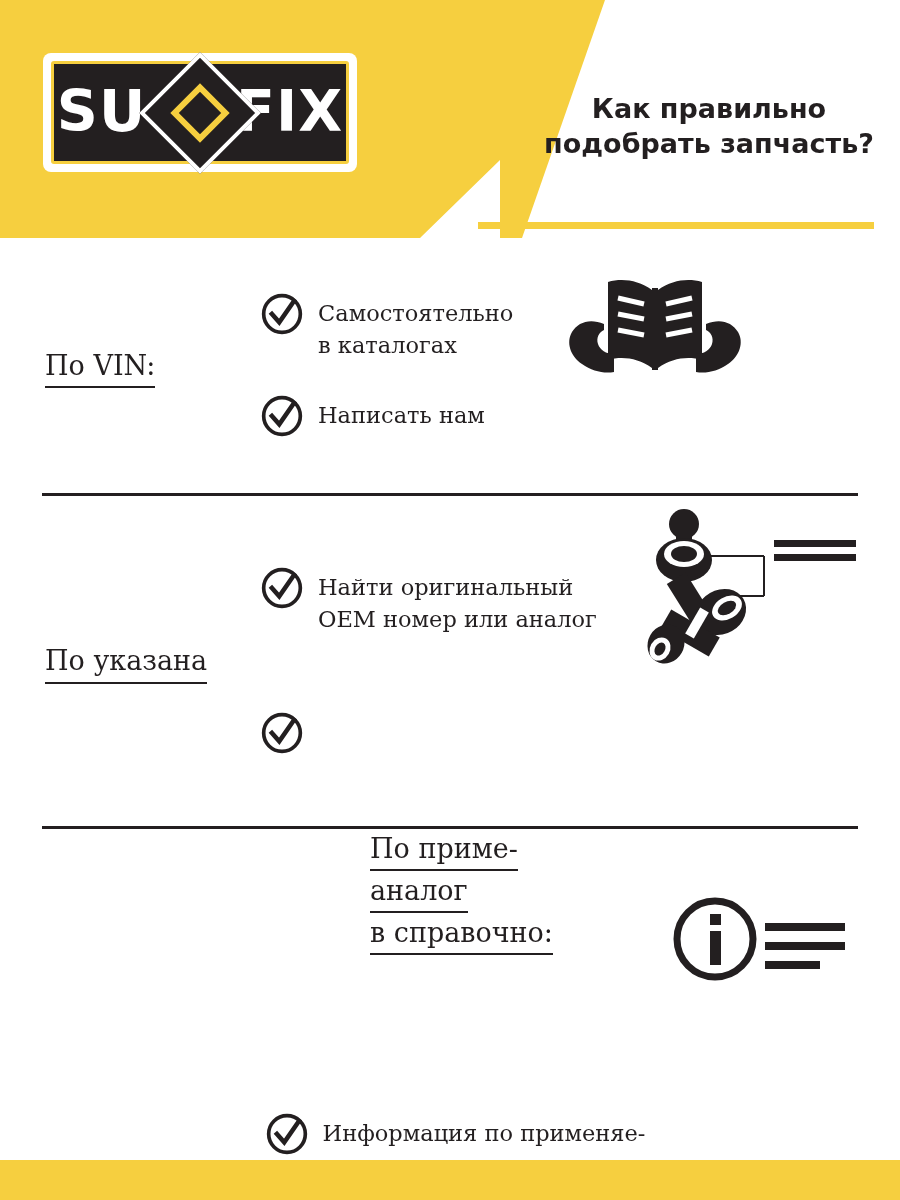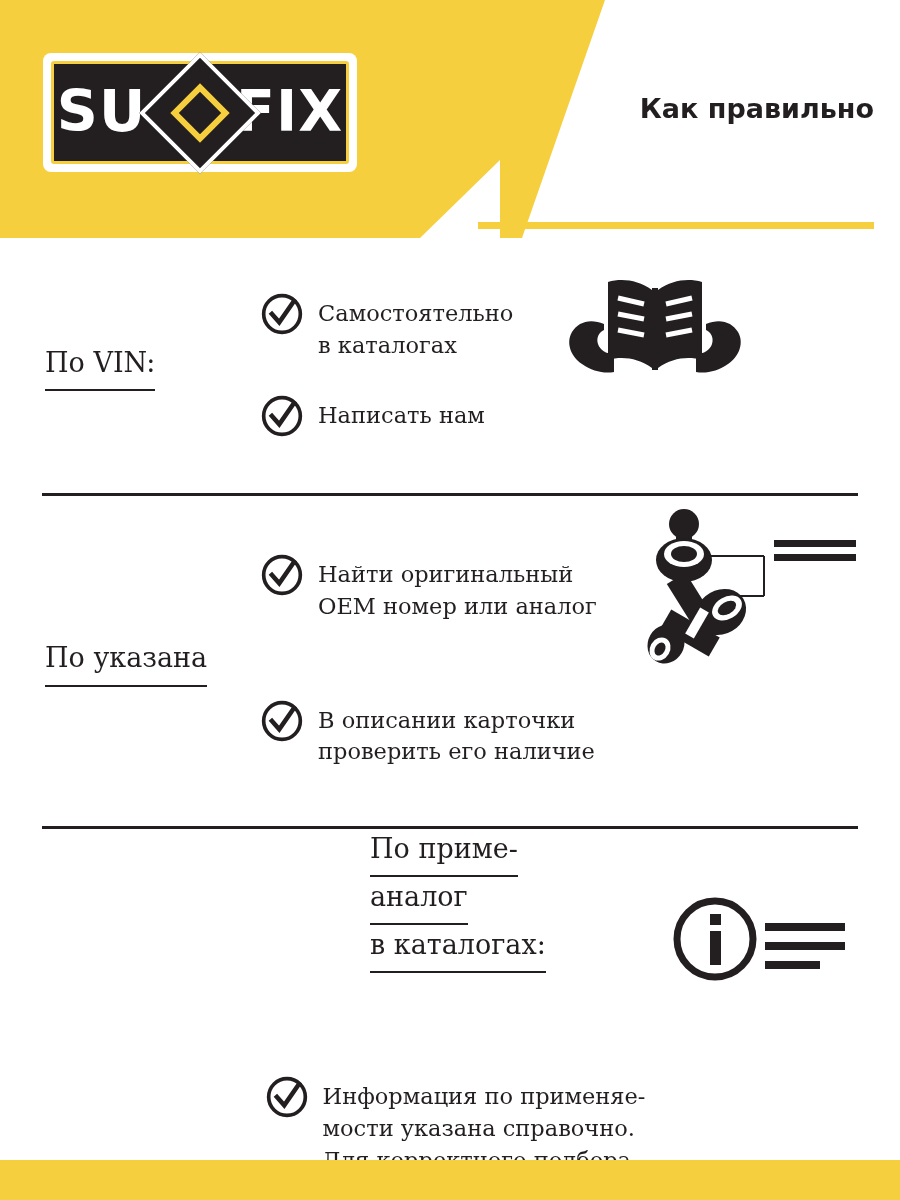--- a/index.html
+++ b/index.html
@@ -103,21 +103,21 @@
     transform: translate(-50%, -50%);
     border: 6px solid #f6cf3f;
     box-sizing: border-box;
   }
 
   .header-title {
     position: absolute;
     right: 26px;
     top: 92px;
     width: 330px;
-    text-align: right;
+    text-align: center;
     font-family: "DejaVu Sans", sans-serif;
     font-weight: bold;
     font-size: 27px;
     line-height: 1.28;
     color: #231f20;
   }
   .header-underline {
     position: absolute;
     right: 26px;
     top: 222px;
@@ -153,33 +153,33 @@
     padding-left: 45px;
     box-sizing: border-box;
     font-family: "DejaVu Serif", serif;
     font-size: 27px;
     color: #231f20;
     line-height: 1.45;
   }
   .row-label span.u {
     border-bottom: 2px solid #231f20;
     display: inline-block;
-    padding-bottom: 7px;
+    padding-bottom: 1px;
   }
 
   .row-items {
     flex: 1 1 auto;
     padding-left: 10px;
   }
   .item {
     display: flex;
     align-items: flex-start;
     margin-bottom: 36px;
   }
-  .item:last-child { margin-bottom: 0; }
+  .item:last-child { margin-bottom: 0; margin-top: 37px; }
   .check {
     flex: 0 0 auto;
     width: 44px;
     height: 44px;
     margin-right: 14px;
     margin-top: -4px;
   }
   .item-text {
     font-family: "DejaVu Serif", serif;
     font-size: 22.5px;
@@ -216,20 +216,21 @@
     <div class="logo-inner">
       <div class="logo-text">
         <span>SU</span><span style="opacity:0;">XX</span><span>FIX</span>
       </div>
       <div class="logo-diamond"></div>
     </div>
   </div>
 
   <div class="header-title">
     <div>Как правильно</div>
+    <div>подобрать запчасть?</div>
   </div>
   <div class="header-underline"></div>
 </div>
 
 <div class="content">
 
   <div class="row" style="height:258px;">
     <div class="row-label">
       <span class="u">По VIN:</span>
     </div>
@@ -295,22 +296,20 @@
         <span class="item-text">Найти оригинальный
 OEM номер или аналог</span>
       </div>
       <div class="item">
         <span class="check">
           <svg viewBox="0 0 48 48" width="44" height="44" aria-hidden="true">
             <circle cx="24" cy="24" r="20" fill="none" stroke="#231f20" stroke-width="4"></circle>
             <path d="M13 24 L21 33 L37 10" fill="none" stroke="#231f20" stroke-width="5" stroke-linecap="square"></path>
           </svg>
         </span>
-        <span class="item-text">В описании карточки
-проверить его наличие</span>
       </div>
     </div>
     <div class="row-art" style="top:8px; right:42px;">
       <svg width="270" height="190" viewBox="0 0 270 190" aria-hidden="true">
 
         <line x1="120" y1="52" x2="176" y2="52" stroke="#231f20" stroke-width="2"></line>
         <line x1="176" y1="52" x2="176" y2="92" stroke="#231f20" stroke-width="2"></line>
         <line x1="150" y1="92" x2="176" y2="92" stroke="#231f20" stroke-width="2"></line>
         <rect x="186" y="36" width="82" height="7" fill="#231f20"></rect>
         <rect x="186" y="50" width="82" height="7" fill="#231f20"></rect>
@@ -335,21 +334,21 @@
         <rect x="104" y="104" width="10" height="30" fill="#ffffff" transform="rotate(30 109 119)"></rect>
       </svg>
     </div>
     <div class="row-sep" style="bottom:0;"></div>
   </div>
 
   <div class="row" style="height:290px;flex-direction:column;">
     <div class="row-label">
       <div><span class="u">По приме-</span></div>
       <div><span class="u">аналог</span></div>
-      <div><span class="u">в каталогах:</span></div>
+      <div><span class="u">в справочно:</span></div>
     </div>
     <div class="row-items">
       <div class="item">
         <span class="check">
           <svg viewBox="0 0 48 48" width="44" height="44" aria-hidden="true">
             <circle cx="24" cy="24" r="20" fill="none" stroke="#231f20" stroke-width="4"></circle>
             <path d="M13 24 L21 33 L37 10" fill="none" stroke="#231f20" stroke-width="5" stroke-linecap="square"></path>
           </svg>
         </span>
         <span class="item-text">Информация по применяе-

